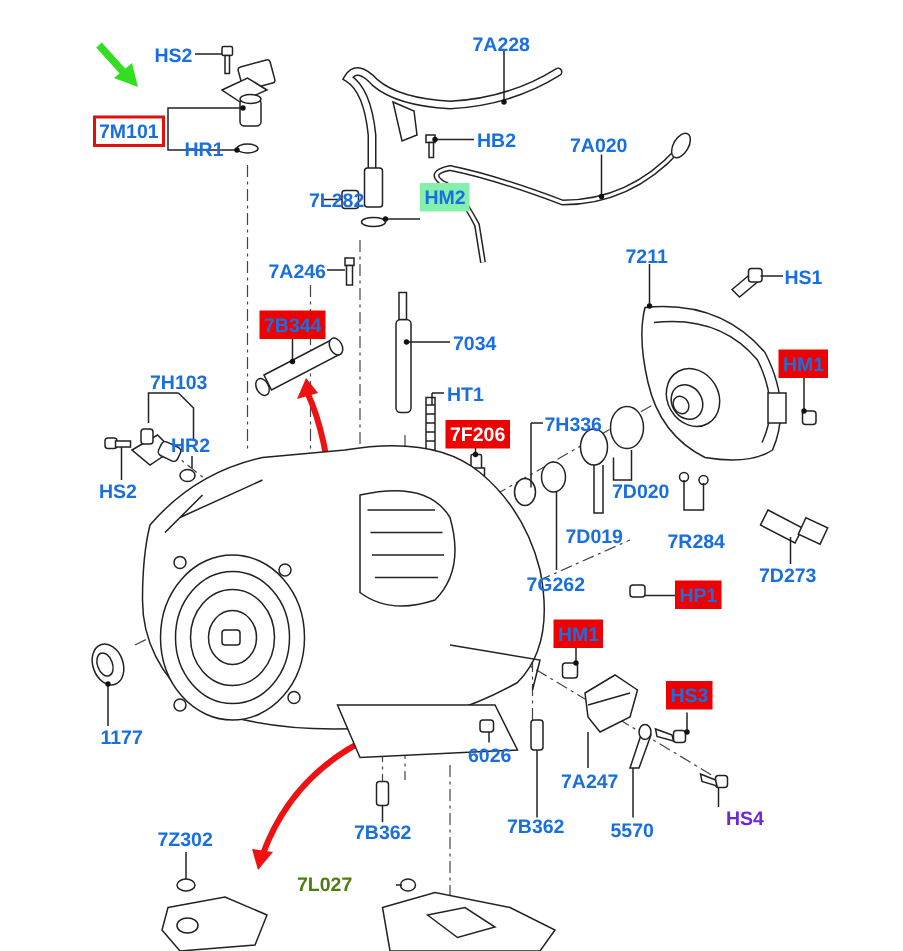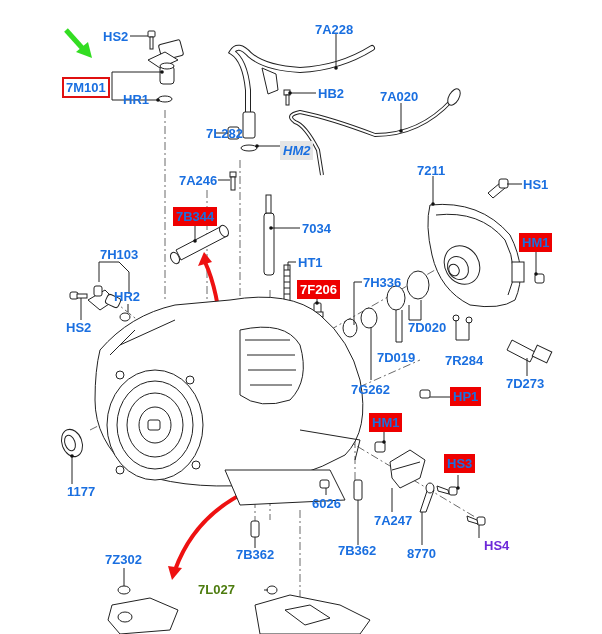--- a/index.html
+++ b/index.html
@@ -260,21 +260,21 @@
   </g>
 </svg>
 
 <span class="lbl" style="left:103px;top:29px;color:#1a6fe0;">HS2</span>
 <span class="lbl boxed" style="left:62px;top:77px;color:#1a6fe0;border:2px solid #e01010;">7M101</span>
 <span class="lbl" style="left:123px;top:92px;color:#1a6fe0;">HR1</span>
 <span class="lbl" style="left:315px;top:22px;color:#1a6fe0;">7A228</span>
 <span class="lbl" style="left:318px;top:86px;color:#1a6fe0;">HB2</span>
 <span class="lbl" style="left:380px;top:89px;color:#1a6fe0;">7A020</span>
 <span class="lbl" style="left:178px;top:126px;color:#1a6fe0;margin-left:28px;">7L282</span>
-<span class="lbl hl" style="left:280px;top:141px;color:#1a6fe0;background:#e5e5e5;font-style:italic;">HM2</span>
+<span class="lbl hl" style="left:280px;top:122px;color:#1a6fe0;background:#86efac;">HM2</span>
 <span class="lbl" style="left:179px;top:173px;color:#1a6fe0;">7A246</span>
 <span class="lbl hl" style="left:173px;top:207px;color:#1a6fe0;background:#ee0000;">7B344</span>
 <span class="lbl" style="left:302px;top:221px;color:#1a6fe0;">7034</span>
 <span class="lbl" style="left:298px;top:255px;color:#1a6fe0;">HT1</span>
 <span class="lbl" style="left:417px;top:163px;color:#1a6fe0;">7211</span>
 <span class="lbl" style="left:523px;top:177px;color:#1a6fe0;">HS1</span>
 <span class="lbl hl" style="left:519px;top:233px;color:#1a6fe0;background:#ee0000;">HM1</span>
 <span class="lbl" style="left:100px;top:247px;color:#1a6fe0;">7H103</span>
 <span class="lbl" style="left:114px;top:289px;color:#1a6fe0;">HR2</span>
 <span class="lbl" style="left:66px;top:320px;color:#1a6fe0;">HS2</span>
@@ -286,16 +286,16 @@
 <span class="lbl" style="left:351px;top:382px;color:#1a6fe0;">7G262</span>
 <span class="lbl" style="left:506px;top:376px;color:#1a6fe0;">7D273</span>
 <span class="lbl hl" style="left:450px;top:387px;color:#1a6fe0;background:#ee0000;">HP1</span>
 <span class="lbl hl" style="left:369px;top:413px;color:#1a6fe0;background:#ee0000;">HM1</span>
 <span class="lbl hl" style="left:444px;top:454px;color:#1a6fe0;background:#ee0000;">HS3</span>
 <span class="lbl" style="left:67px;top:484px;color:#1a6fe0;">1177</span>
 <span class="lbl" style="left:312px;top:496px;color:#1a6fe0;">6026</span>
 <span class="lbl" style="left:374px;top:513px;color:#1a6fe0;">7A247</span>
 <span class="lbl" style="left:236px;top:547px;color:#1a6fe0;">7B362</span>
 <span class="lbl" style="left:338px;top:543px;color:#1a6fe0;">7B362</span>
-<span class="lbl" style="left:407px;top:546px;color:#1a6fe0;">8770</span>
+<span class="lbl" style="left:407px;top:546px;color:#1a6fe0;">5570</span>
 <span class="lbl" style="left:484px;top:538px;color:#6d28d9;">HS4</span>
 <span class="lbl" style="left:105px;top:552px;color:#1a6fe0;">7Z302</span>
 <span class="lbl" style="left:198px;top:582px;color:#4d7c0f;">7L027</span>
 
 </body></html>

